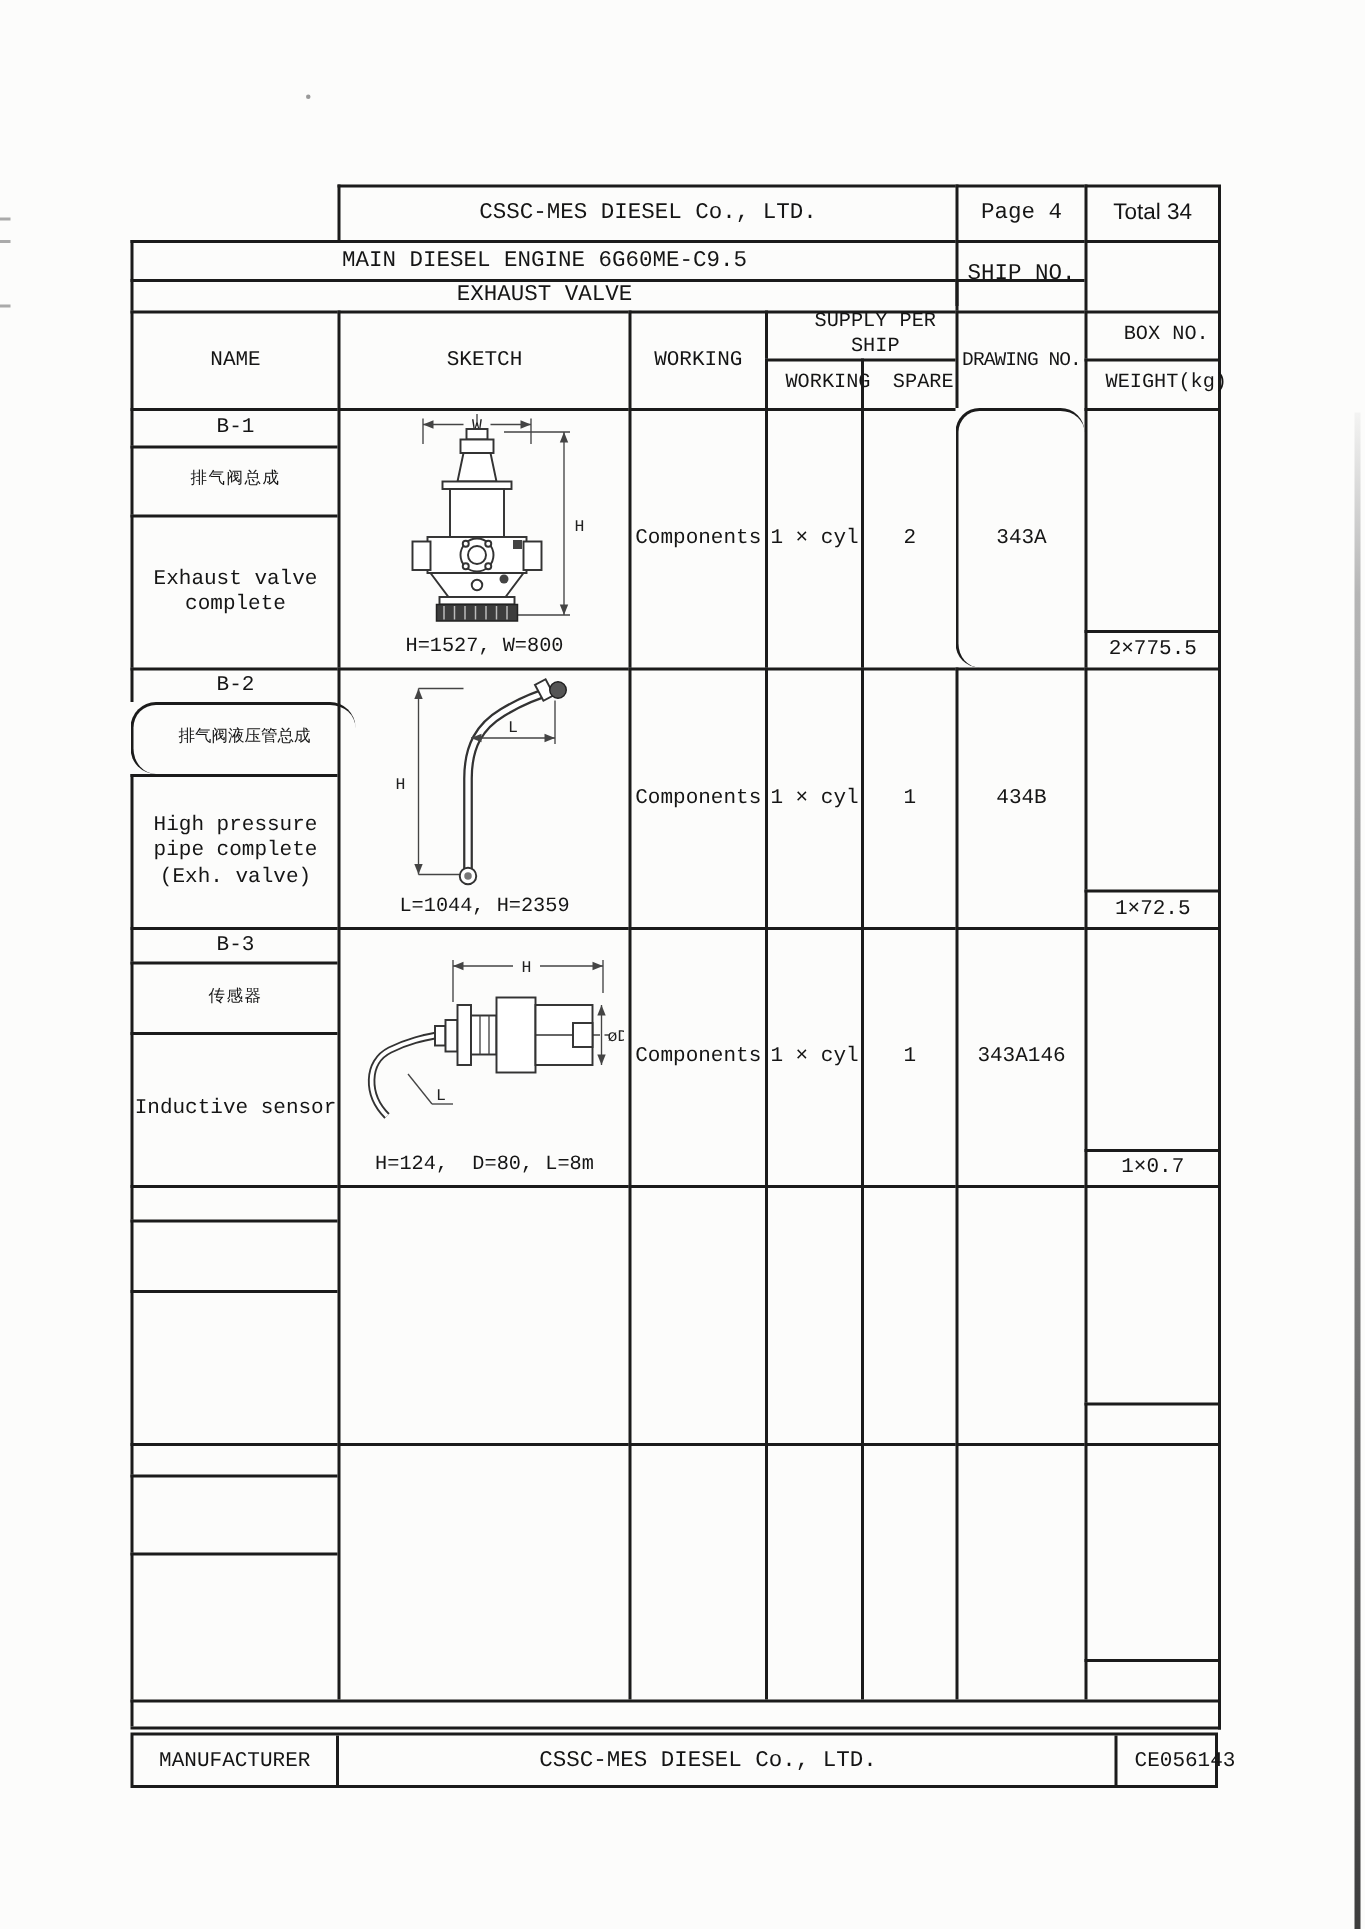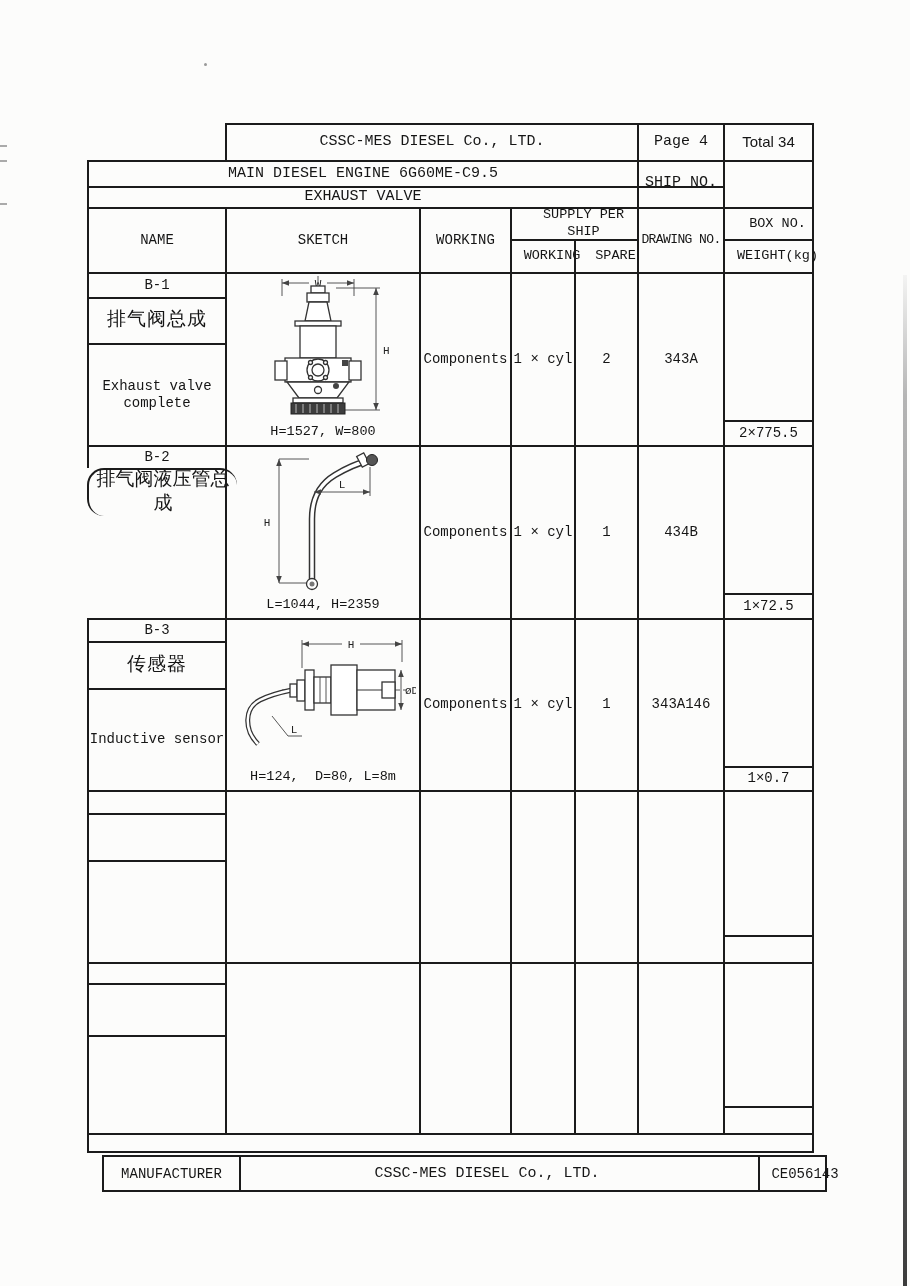--- a/index.html
+++ b/index.html
@@ -1,30 +1,30 @@
 <!DOCTYPE html>
 <html><head>
 <meta charset="utf-8">
 <style>
   html,body{margin:0;padding:0;background:#e8e8e8;}
   .sheet{position:relative;width:910px;height:1286px;background:#fcfcfb;overflow:hidden;
          font-family:"Liberation Mono","DejaVu Sans Mono",monospace;color:#151515;}
   .tbl{position:absolute;left:87px;top:123px;width:725px;height:1028px;
        border-right:2px solid #1b1b1b;border-bottom:2px solid #1b1b1b;box-sizing:content-box;}
   .ftr{position:absolute;left:87px;top:1155px;width:725px;height:37px;
-       border:2px solid #1b1b1b;box-sizing:border-box;margin-left:15px;}
+       border:2px solid #1b1b1b;box-sizing:border-box;}
   .c{position:absolute;box-sizing:border-box;border-left:2px solid #1b1b1b;border-top:2px solid #1b1b1b;
      display:flex;align-items:center;justify-content:center;text-align:center;font-size:14px;line-height:1.25;}
   .fc{position:absolute;box-sizing:border-box;display:flex;align-items:center;justify-content:center;text-align:center;font-size:14px;}
   .fc + .fc{border-left:2px solid #1b1b1b;}
   .h15{font-size:15px;}
   .sans{font-family:"Liberation Sans","DejaVu Sans",sans-serif;font-size:15px;}
   .small{font-size:13.5px;padding-left:18px;}
   .fit{font-size:13px;letter-spacing:-0.6px;}
-  .cn{font-size:19px;letter-spacing:1px;}
+  .cn{font-size:11px;letter-spacing:1px;}
   .pre{white-space:pre;}
   .preline{white-space:pre-line;}
   .sk{display:block;justify-content:flex-start;align-items:flex-start;}
   .cap{position:absolute;left:0;right:0;bottom:4px;text-align:center;font-size:13.5px;white-space:pre;}
   .skwrap{width:100%;text-align:center;}
   svg .ln{stroke:#333;stroke-width:1.3;fill:#fff;}
   svg .dim{stroke:#444;stroke-width:0.9;fill:none;}
   svg .ar{fill:#444;stroke:none;}
   svg text{font-family:"Liberation Mono","DejaVu Sans Mono",monospace;font-size:11px;fill:#222;}
   .mark{position:absolute;background:#aaa;}
@@ -120,26 +120,29 @@
           </g>
         </g>
       </svg>
       </div>
       <div class="cap">H=1527, W=800</div>
     </div>
 
     <div class="c" style="left:332px;top:149px;width:91px;height:173px;">Components</div>
     <div class="c pre" style="left:423px;top:149px;width:64px;height:173px;">1 × cyl</div>
     <div class="c" style="left:487px;top:149px;width:63px;height:173px;">2</div>
-    <div class="c" style="left:550px;top:149px;width:86px;height:173px;">343A</div>
+    <div class="c" style="left:550px;top:149px;width:86px;height:173px;border-radius:16px;">343A</div>
     <div class="c" style="left:636px;top:149px;width:89px;height:148px;"></div>
     <div class="c" style="left:636px;top:297px;width:89px;height:25px;">2×775.5</div>
 
     <div class="c" style="left:0;top:322px;width:138px;height:23px;">B-2</div>
     <div class="c cn" style="left:0;top:345px;width:150px;height:48px;letter-spacing:0;border-radius:17px;">排气阀液压管总成</div>
+    <div class="c preline" style="left:0;top:393px;width:138px;height:102px;">High pressure
+pipe complete
+(Exh. valve)</div>
 
     <div class="c sk" style="left:138px;top:322px;width:194px;height:173px;">
       <div class="skwrap">
       <svg width="172" height="148" viewBox="0 0 172 148">
         <line class="dim" x1="42" y1="12" x2="72" y2="12"></line>
             <line class="dim" x1="42" y1="136" x2="72" y2="136"></line>
         <line class="dim" x1="42" y1="12" x2="42" y2="136"></line>
         <path class="ar" d="M42,12 L39.2,19 L44.8,19 Z"></path>
             <path class="ar" d="M42,136 L39.2,129 L44.8,129 Z"></path>
         <text x="30" y="79" text-anchor="middle">H</text>

